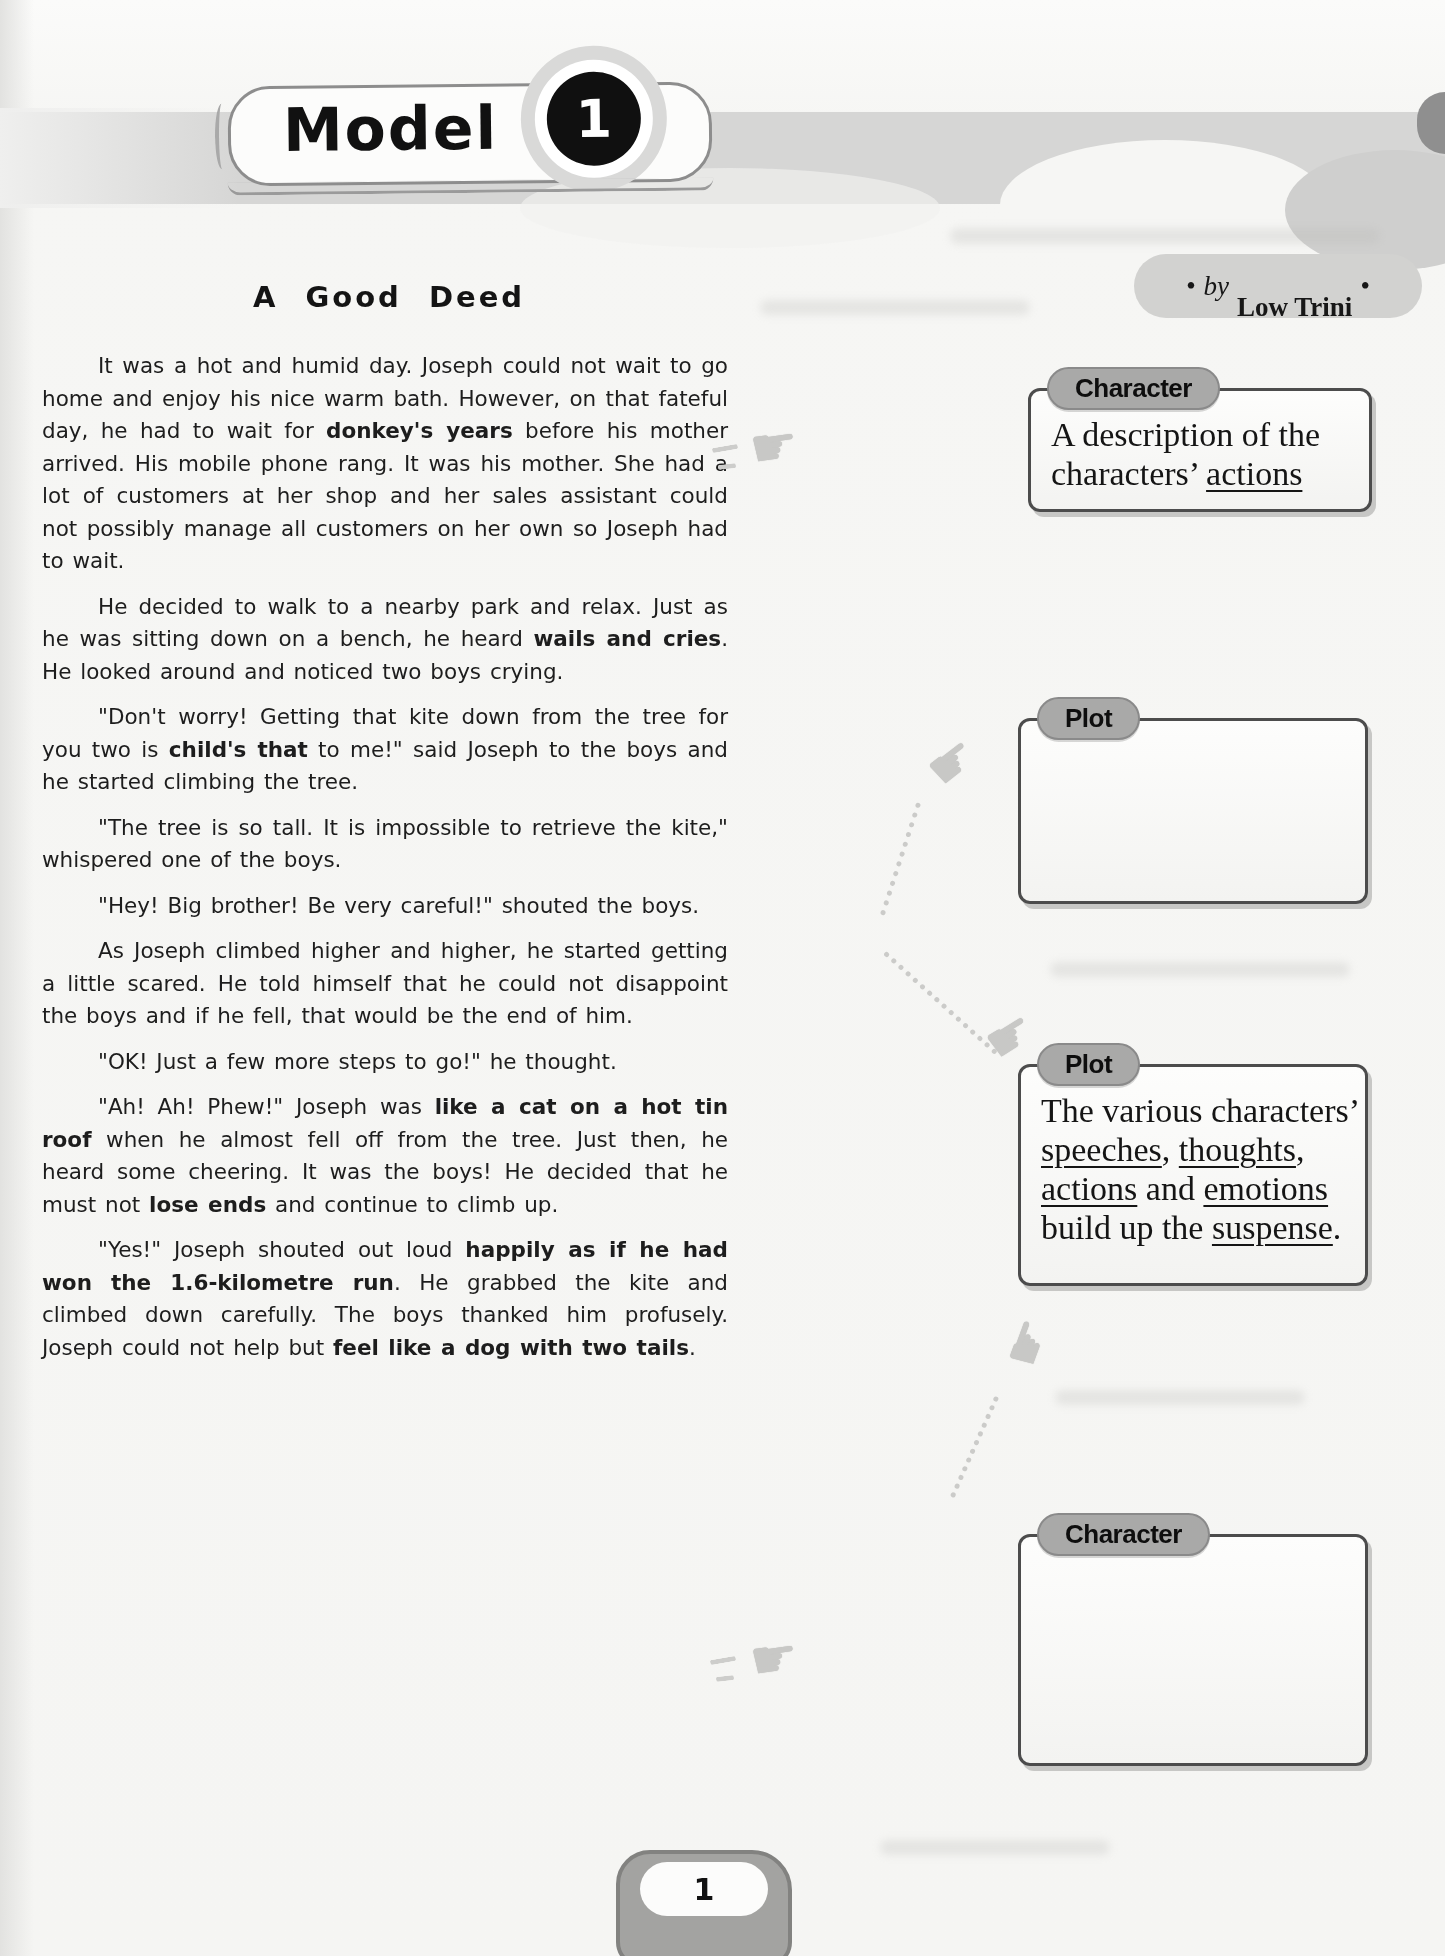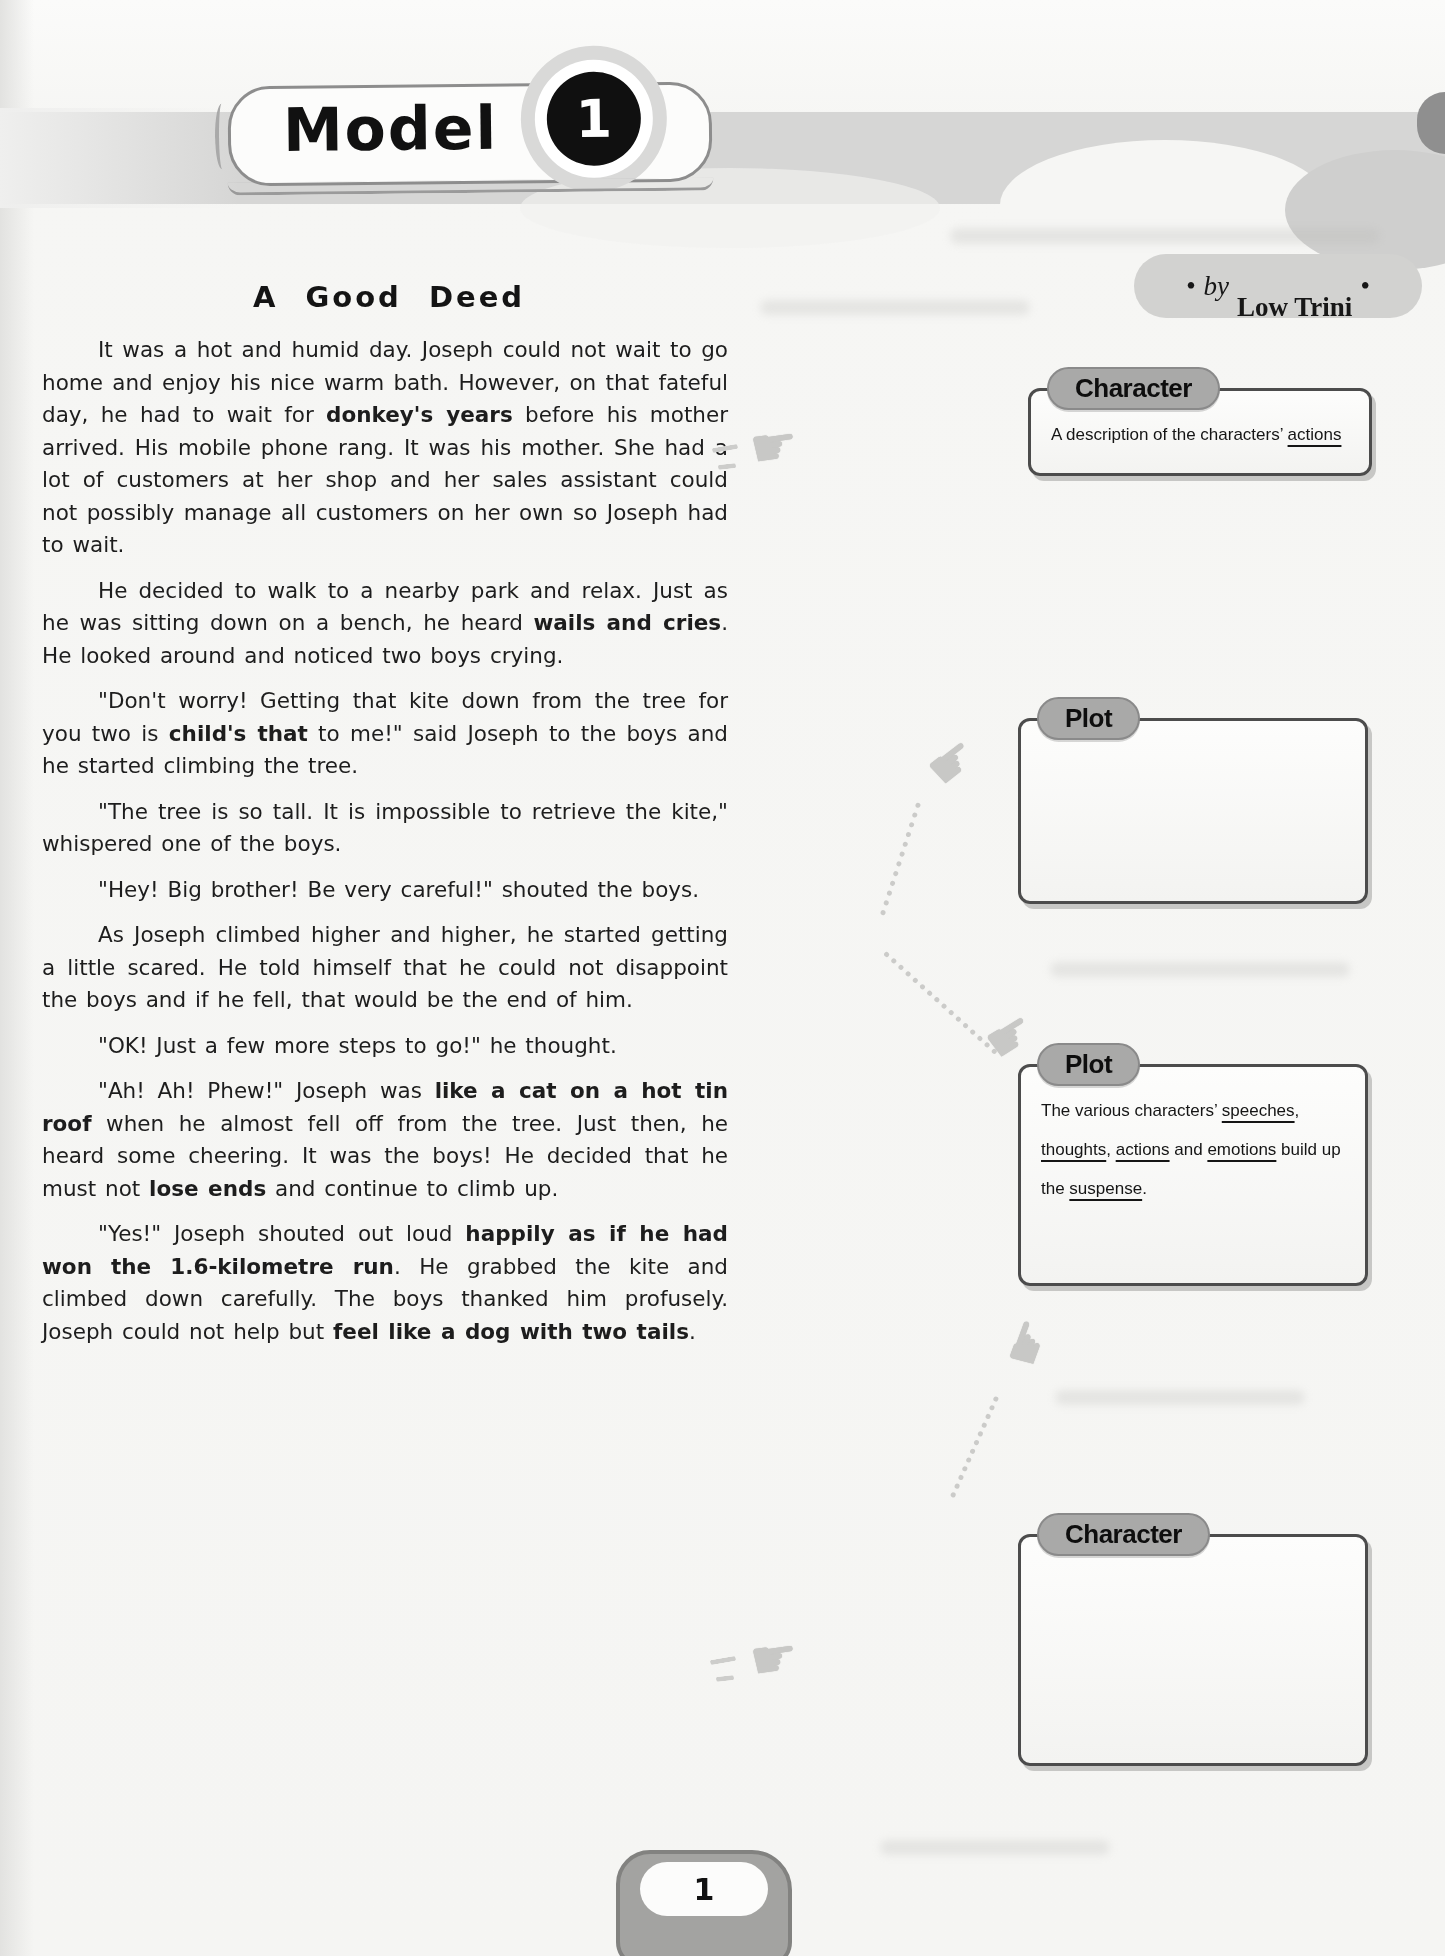--- a/index.html
+++ b/index.html
@@ -31,32 +31,32 @@
     box-shadow:0 0 0 12px #ffffff,0 0 0 26px #d9d9d8;display:flex;align-items:center;justify-content:center;}
   .model-circle span{color:#fff;font-size:52px;font-weight:900;font-family:"DejaVu Sans",sans-serif;}
   
   .author-pill{position:absolute;left:1134px;top:254px;width:288px;height:64px;background:#d2d2d0;border-radius:34px;
     display:flex;align-items:center;justify-content:center;gap:8px;
     font-family:"Liberation Serif",serif;font-size:27px;color:#171717;}
   .author-pill .by{font-style:italic;}
   .author-pill .name{font-weight:bold;margin-top:42px;}
   
   .story{position:absolute;left:42px;top:280px;width:694px;}
-  .story-title{margin:0 0 20px 0;text-align:center;font-size:29px;font-weight:700;
+  .story-title{margin:0 0 36px 0;text-align:center;font-size:29px;font-weight:700;
     letter-spacing:3px;word-spacing:14px;color:#141414;}
   .story-p{margin:0 8px 13px 0;font-size:21.5px;line-height:32.5px;text-align:justify;
     text-indent:56px;word-spacing:2px;color:#1d1d1d;}
   .story-p .b{font-weight:bold;}
   
   .anno{position:absolute;background:linear-gradient(180deg,#fdfdfc,#f3f3f1);
     border:3px solid #4c4c4c;border-radius:12px;box-shadow:4px 5px 0 #c7c7c5;}
   .anno-tab{position:absolute;top:-24px;left:16px;background:#a9a9a8;border:2px solid #8a8a8a;border-radius:22px;
     padding:4px 26px;font-family:"Liberation Sans",sans-serif;font-weight:800;font-size:26px;letter-spacing:-.5px;color:#0e0e0e;
     box-shadow:0 2px 0 rgba(0,0,0,.15);white-space:nowrap;}
-  .anno-body{padding:24px 4px 16px 20px;font-family:Liberation Sans, sans-serif;font-size:17px;line-height:39px;color:#151515;}
+  .anno-body{padding:24px 4px 16px 20px;font-family:Liberation Serif, serif;font-size:34px;line-height:39px;color:#151515;}
   .anno-body .u{text-decoration:underline;text-underline-offset:5px;text-decoration-thickness:2px;}
   
   .hand{position:absolute;font-size:54px;color:#c8c8c6;text-shadow:0 0 1px #b9b9b7;line-height:1;}
   .dash{position:absolute;border-top:5px solid #cdcdcb;border-radius:3px;}
   .trail{position:absolute;border-left:5px dotted #cbcbc9;}
   
   .page-blob{position:absolute;left:616px;top:1850px;width:168px;height:110px;background:#a3a3a1;
     border:4px solid #828280;border-radius:34px 40px 26px 26px;}
   .page-oval{position:absolute;left:640px;top:1862px;width:128px;height:54px;background:#fcfcfb;border-radius:28px;
     display:flex;align-items:center;justify-content:center;}

